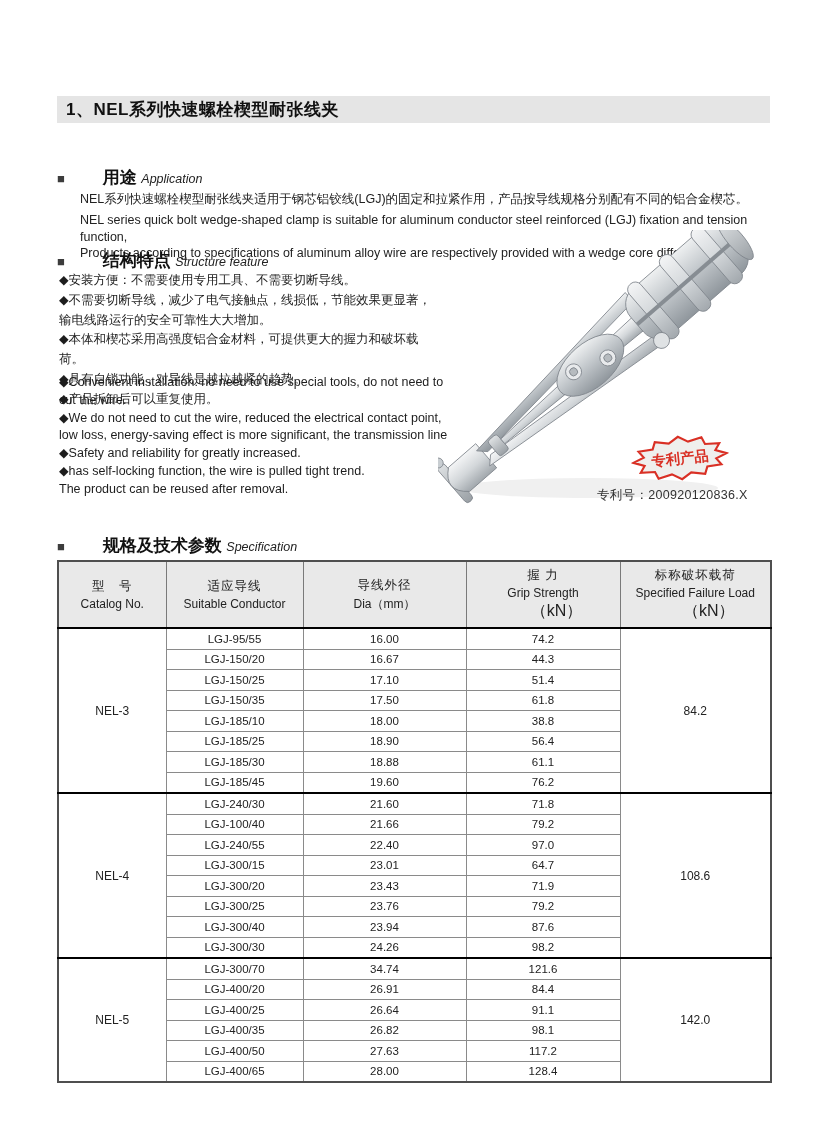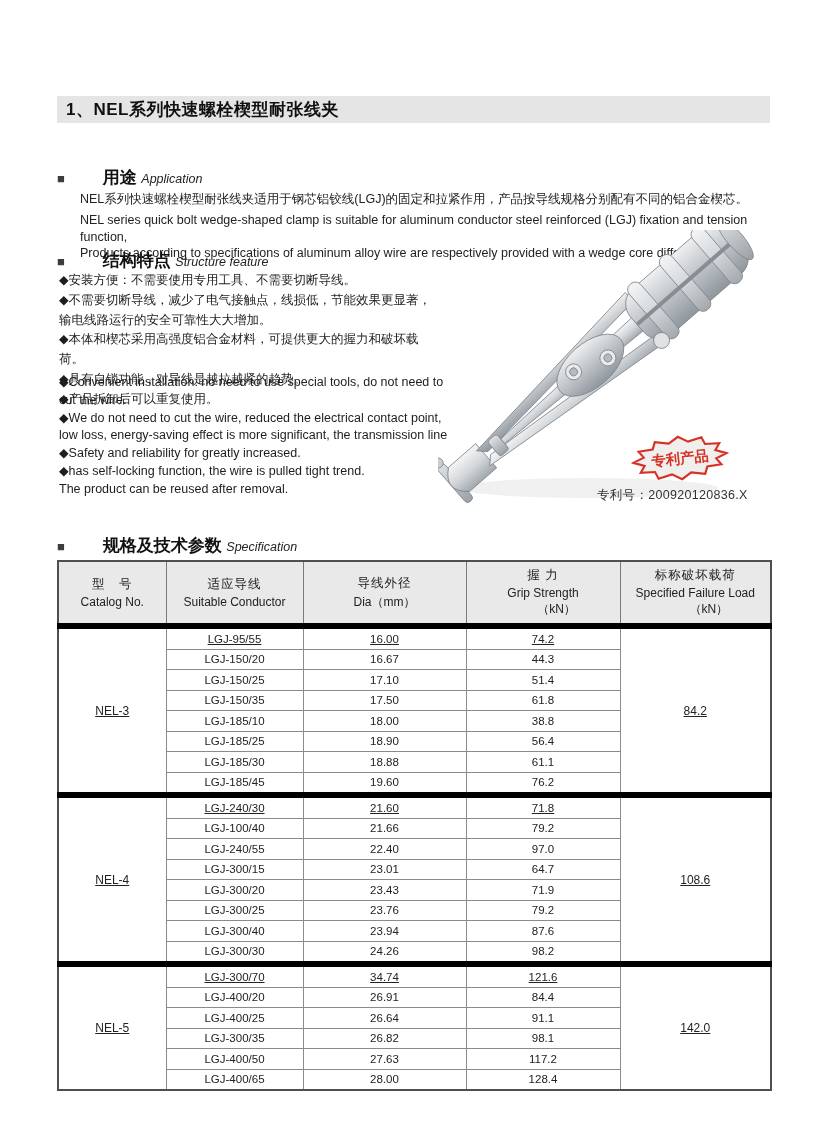--- a/index.html
+++ b/index.html
@@ -26,26 +26,26 @@
   .badge{position:absolute;left:631px;top:433px;width:98px;height:50px;transform:rotate(-6deg);}
   .badge text{font-size:13.5px;font-weight:bold;fill:#d93025;font-family:"Liberation Sans",sans-serif;}
   .patent-line{position:absolute;left:597px;top:487px;font-size:12.5px;color:#333;letter-spacing:.3px;}
 
   .spec-table{position:absolute;left:57px;top:560px;width:713px;border-collapse:collapse;
               table-layout:fixed;border:2px solid #4f4f4f;}
   .spec-table th{background:#e9e9e9;border:1px solid #7a7a7a;font-weight:normal;
                  padding:5px 2px;vertical-align:middle;}
   .spec-table th .h-cn{font-size:12.5px;color:#222;letter-spacing:1px;}
   .spec-table th .h-en{font-size:12px;color:#222;margin-top:2px;}
-  .spec-table th .h-unit{font-size:12px;color:#222;margin-top:1px;padding-left:27px;}
+  .spec-table th .h-unit{font-size:16px;color:#222;margin-top:1px;padding-left:27px;}
   .spec-table th .h-unit:empty,.spec-table th .h-en:empty{display:none;}
   .spec-table td{border:1px solid #8a8a8a;text-align:center;font-size:11.5px;color:#222;
                  height:19.5px;padding:0 2px;background:#fff;}
   .spec-table td.cat{font-size:12px;}
-  .spec-table tr.group-start td{border-top:6px solid #000000;text-decoration:underline;}
+  .spec-table tr.group-start td{border-top:2px solid #000000;}
 </style>
 </head>
 <body>
 
 <div class="page">
 
   <div class="title-bar">
     <span class="t">1、NEL系列快速螺栓楔型耐张线夹</span>
   </div>
 
@@ -268,21 +268,21 @@
           <td>LGJ-400/20</td>
           <td>26.91</td>
           <td>84.4</td>
         </tr>
         <tr>
           <td>LGJ-400/25</td>
           <td>26.64</td>
           <td>91.1</td>
         </tr>
         <tr>
-          <td>LGJ-300/35</td>
+          <td>LGJ-400/35</td>
           <td>26.82</td>
           <td>98.1</td>
         </tr>
         <tr>
           <td>LGJ-400/50</td>
           <td>27.63</td>
           <td>117.2</td>
         </tr>
         <tr>
           <td>LGJ-400/65</td>

